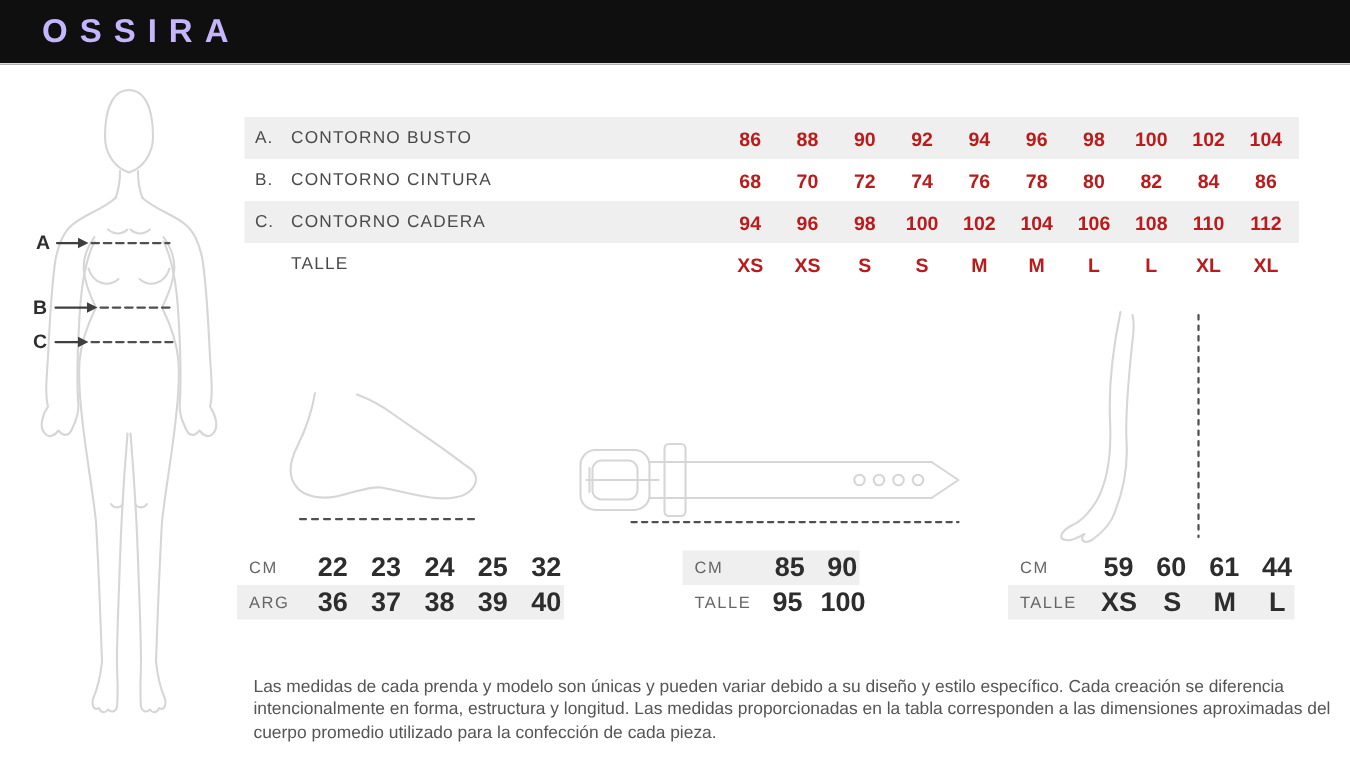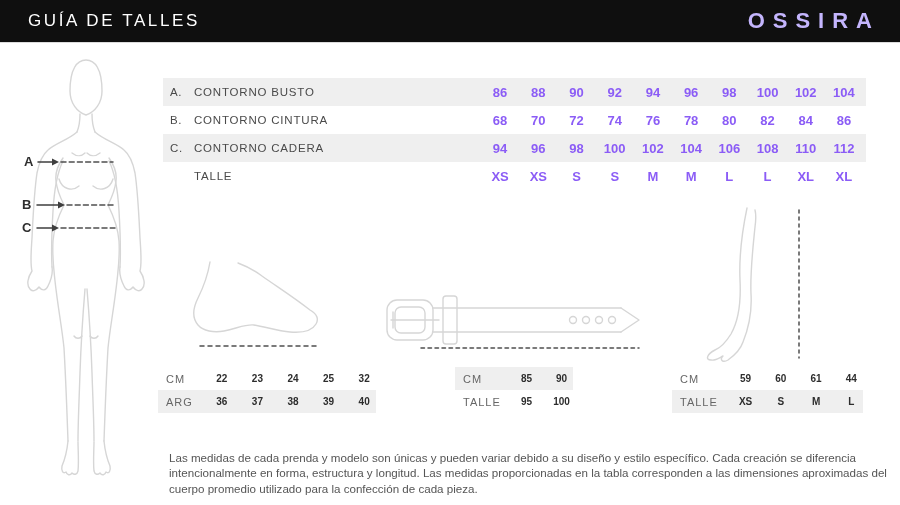--- a/index.html
+++ b/index.html
@@ -22,46 +22,45 @@
   .fig .head{fill:#3f3f3f;stroke:none;}
   .fig-label{position:absolute;font-size:13px;font-weight:700;color:#2e2e2e;line-height:13px;}
 
   
   .size-table{position:absolute;left:163px;top:78px;width:703px;}
   .trow{display:flex;align-items:center;height:28px;box-sizing:border-box;}
   .trow.stripe{background:#efefef;}
   .prefix{width:24px;padding-left:7px;font-size:11.5px;letter-spacing:0.6px;color:#4a4a4a;flex:none;}
   .rlabel{font-size:11.5px;letter-spacing:0.8px;color:#4a4a4a;}
   .vals{margin-left:auto;margin-right:3px;width:382px;display:flex;flex:none;}
-  .vcell{flex:1;text-align:center;font-size:13px;font-weight:700;color:#8b5cf6;}
+  .vcell{flex:1;text-align:center;font-size:13px;font-weight:700;color:#b91c1c;}
 
   
   .mini{position:absolute;}
   .mrow{display:flex;align-items:center;height:23px;box-sizing:border-box;gap:12px;}
   .mrow.stripe{background:#efefef;}
   .mlabel{font-size:11px;letter-spacing:1px;color:#666;padding-left:8px;flex:none;box-sizing:border-box;}
-  .mcell{flex:1;text-align:center;font-size:10px;font-weight:700;color:#2d2d2d;}
+  .mcell{flex:1;text-align:center;font-size:18px;font-weight:700;color:#2d2d2d;}
   .shoe-table{left:158px;top:367px;width:218px;}
   .shoe-table .mlabel{width:40px;}
   .belt-table{left:455px;top:367px;width:118px;}
   .belt-table .mlabel{width:48px;}
   .sleeve-table{left:672px;top:367px;width:191px;}
   .sleeve-table .mlabel{width:50px;}
 
   
   .disclaimer{position:absolute;left:169px;top:438px;width:742px;font-size:11.6px;
               line-height:15.6px;color:#555;}
 </style>
 </head>
 <body>
 
 <div class="stage">
 
   <header class="topbar">
-    <span class="title">GUÍA DE TALLES</span>
     <span class="brand">OSSIRA</span>
   </header>
 
   <svg class="fig" style="left:8px;top:53px" width="148" height="435" viewBox="0 0 148 435">
 
     <path d="M62 38 C62 16 69 7 78 7 C87 7 94 16 94 38 C94 50 87 59 78 62 C69 59 62 50 62 38 Z"></path>
 
     <path d="M72 61 C72 68 71 74 69 79"></path>
     <path d="M84 61 C84 68 85 74 87 79"></path>
 

